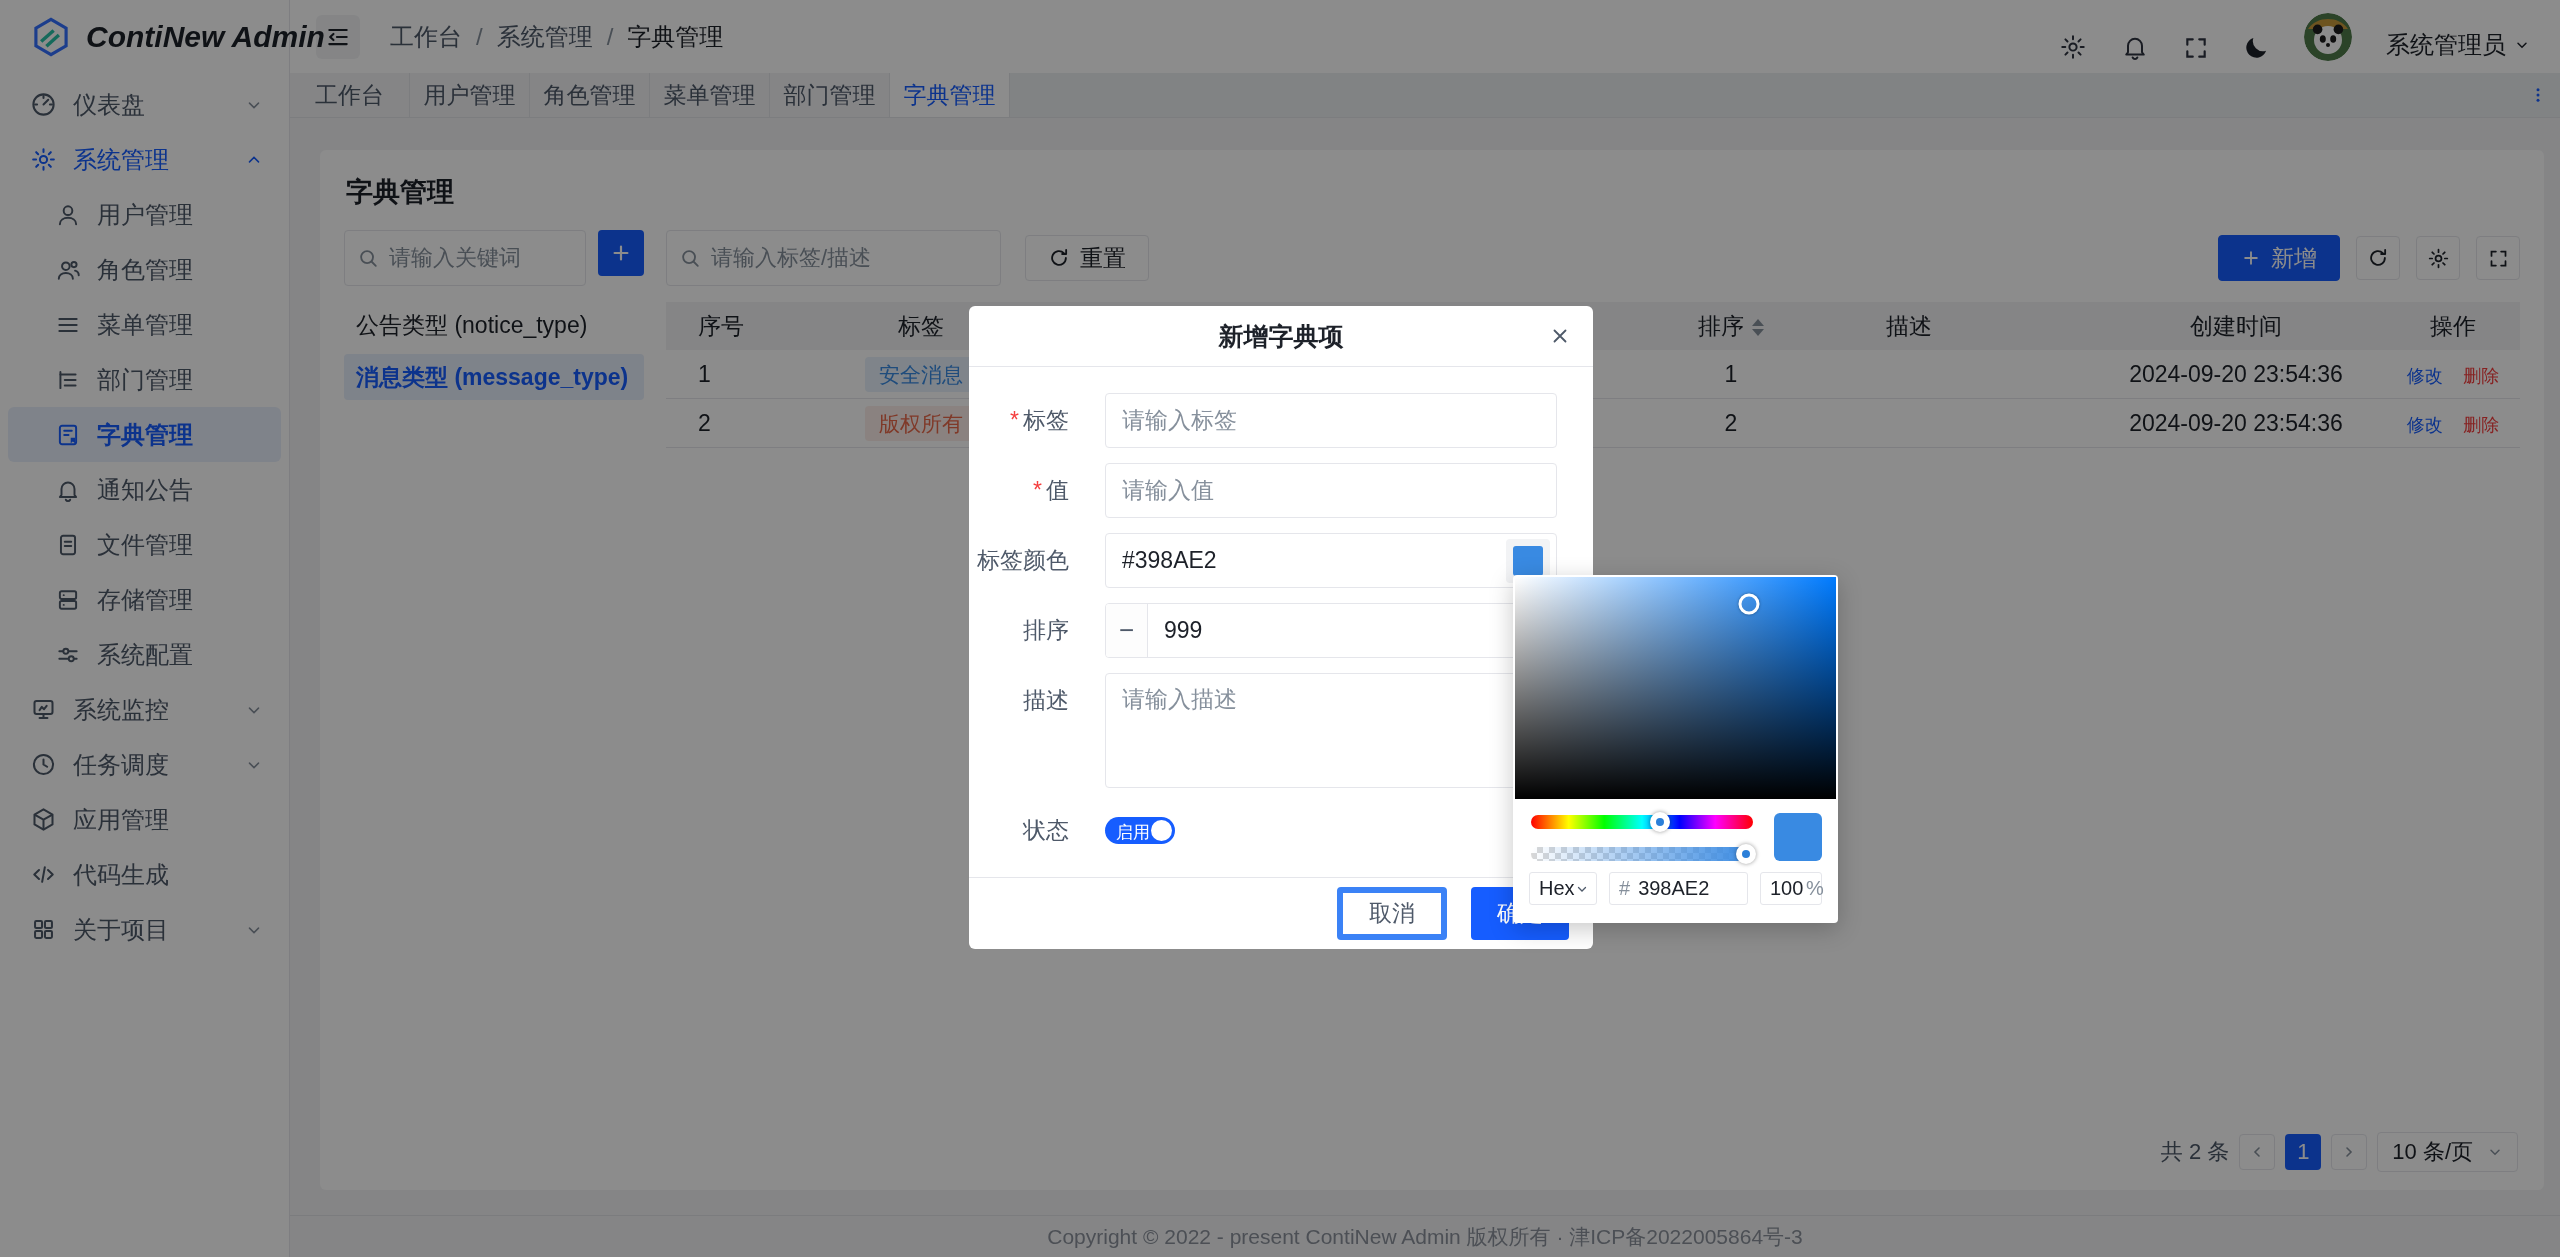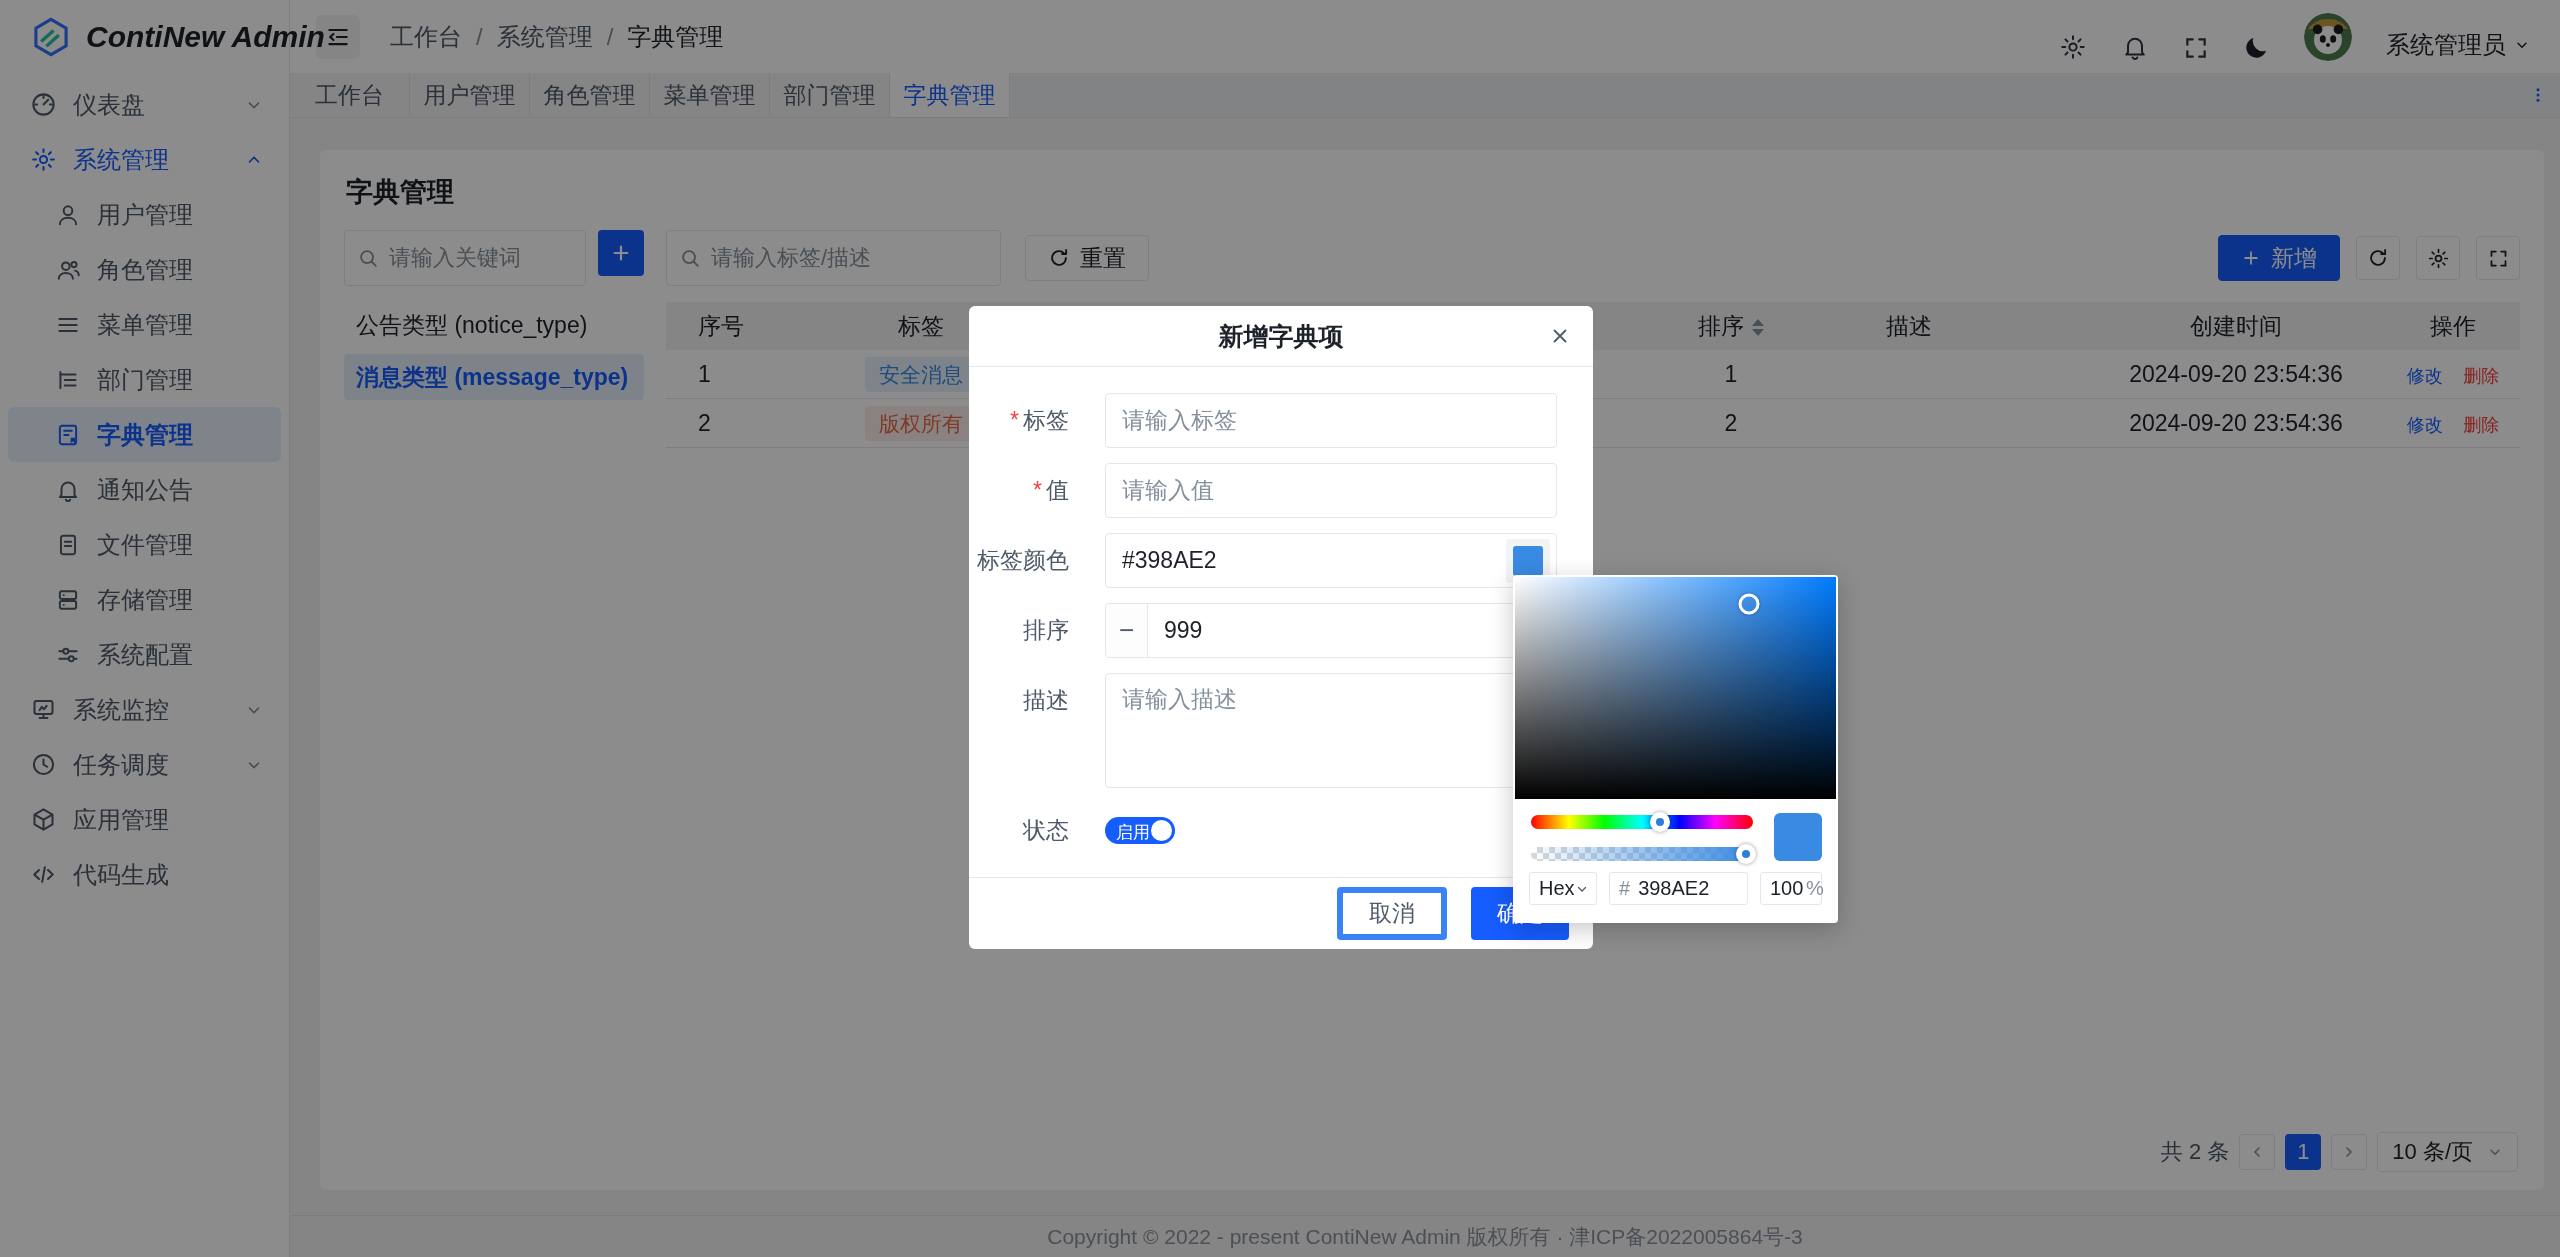--- a/index.html
+++ b/index.html
@@ -329,20 +329,36 @@
 
       <div class="m-item top">
         <span class="micon">
             <svg width="27" height="27" viewBox="0 0 24 24" fill="none" stroke="currentColor" stroke-width="1.8" stroke-linecap="round" stroke-linejoin="round">
               <path d="M8 8l-4.2 4L8 16M16 8l4.2 4L16 16M13.2 5.5l-2.4 13"></path>
             </svg>
           </span>
         <span class="lbl">代码生成</span>
       </div>
 
+      <div class="m-item top">
+        <span class="micon">
+            <svg width="27" height="27" viewBox="0 0 24 24" fill="none" stroke="currentColor" stroke-width="1.8">
+              <rect x="4.5" y="4.5" width="6.2" height="6.2" rx="1"></rect>
+              <rect x="13.3" y="4.5" width="6.2" height="6.2" rx="1"></rect>
+              <rect x="4.5" y="13.3" width="6.2" height="6.2" rx="1"></rect>
+              <rect x="13.3" y="13.3" width="6.2" height="6.2" rx="1"></rect>
+            </svg>
+          </span>
+        <span class="lbl">关于项目</span>
+        <span class="chev">
+            <svg width="18" height="18" viewBox="0 0 24 24" fill="none" stroke="currentColor" stroke-width="2" stroke-linecap="round">
+              <path d="M6 9.5l6 6 6-6"></path>
+            </svg>
+          </span>
+      </div>
     </div>
   </div>
 
   <div class="header">
     <div class="collapse-btn">
       <span>
           <svg width="26" height="26" viewBox="0 0 24 24" fill="none" stroke="currentColor" stroke-width="2" stroke-linecap="round" stroke-linejoin="round">
             <path d="M4 5.5h16M11 12h9M4 18.5h16M7.8 9.2L4.8 12l3 2.8"></path>
           </svg>
         </span>

